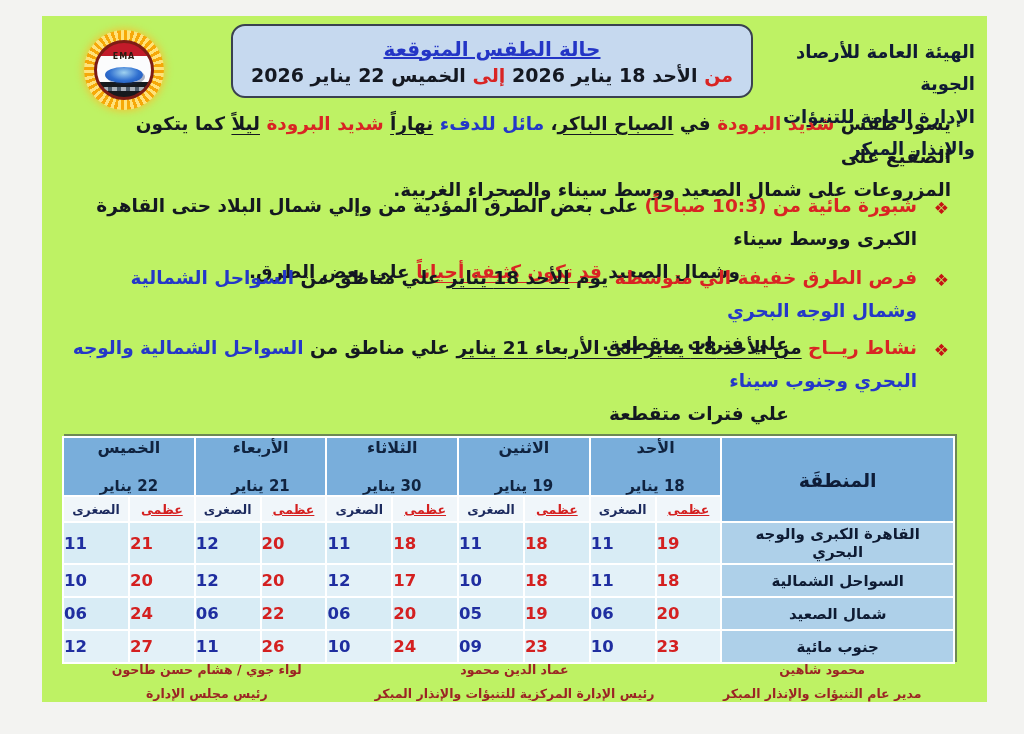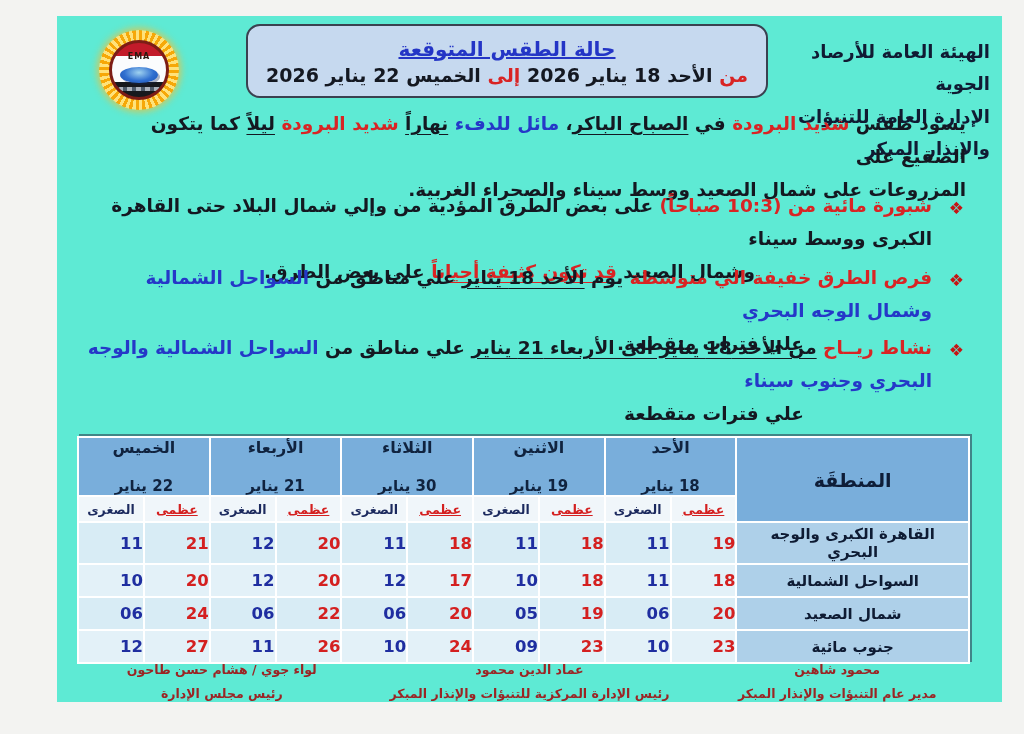--- a/index.html
+++ b/index.html
@@ -5,22 +5,22 @@
   * { margin:0; padding:0; box-sizing:border-box; }
   html,body { width:1024px; height:734px; }
   body {
     background:#f3f3f1;
     font-family:"DejaVu Sans", sans-serif;
     font-weight:bold;
     overflow:hidden;
     position:relative;
   }
   .panel {
-    position:absolute; left:57px; top:16px; width:945px; height:686px;
-    background:#5eead4;
+    position:absolute; left:42px; top:16px; width:945px; height:686px;
+    background:#bef264;
     direction:rtl;
   }
 
   
   .org-block {
     position:absolute; top:20px; right:12px; width:232px;
     text-align:right; color:#101b33; font-size:18px; line-height:1.8;
   }
   .title-box {
     position:absolute; top:8px; left:189px; width:522px; height:74px;
@@ -93,21 +93,21 @@
     width:212px; background:#79aedb; color:#0e1d38; font-size:19px;
   }
   th.day-head { background:#79aedb; color:#10233f; font-size:16px; height:52px; }
   th.day-head .day-date { font-size:15px; margin-top:20px; }
   th.sub-head { height:26px; font-size:12.5px; background:#f0f6fa; }
   th.sub-head.max { color:#d42020;text-decoration:underline; }
   th.sub-head.min { color:#1c2a5e; }
   td.region-cell {
     background:#aed0e9; color:#0e1b33; font-size:15px; text-align:center; padding:2px 6px;
   }
-  td.temp-cell { height:33px; text-align:right; font-size:16.5px; width:60px; }
+  td.temp-cell { height:33px; text-align:left; font-size:16.5px; width:60px; }
   tr.data-row:nth-child(odd) td.temp-cell { background:#d8ecf5; }
   tr.data-row:nth-child(even) td.temp-cell { background:#e3f1f8; }
   td.temp-cell.max { color:#d42020; }
   td.temp-cell.min { color:#1f2ea0; }
 
   
   .footer {
     position:absolute; left:20px; right:20px; top:642px;
     display:flex; justify-content:space-between;
     color:#9b2424; font-size:12.5px; line-height:1.9; text-align:center;

